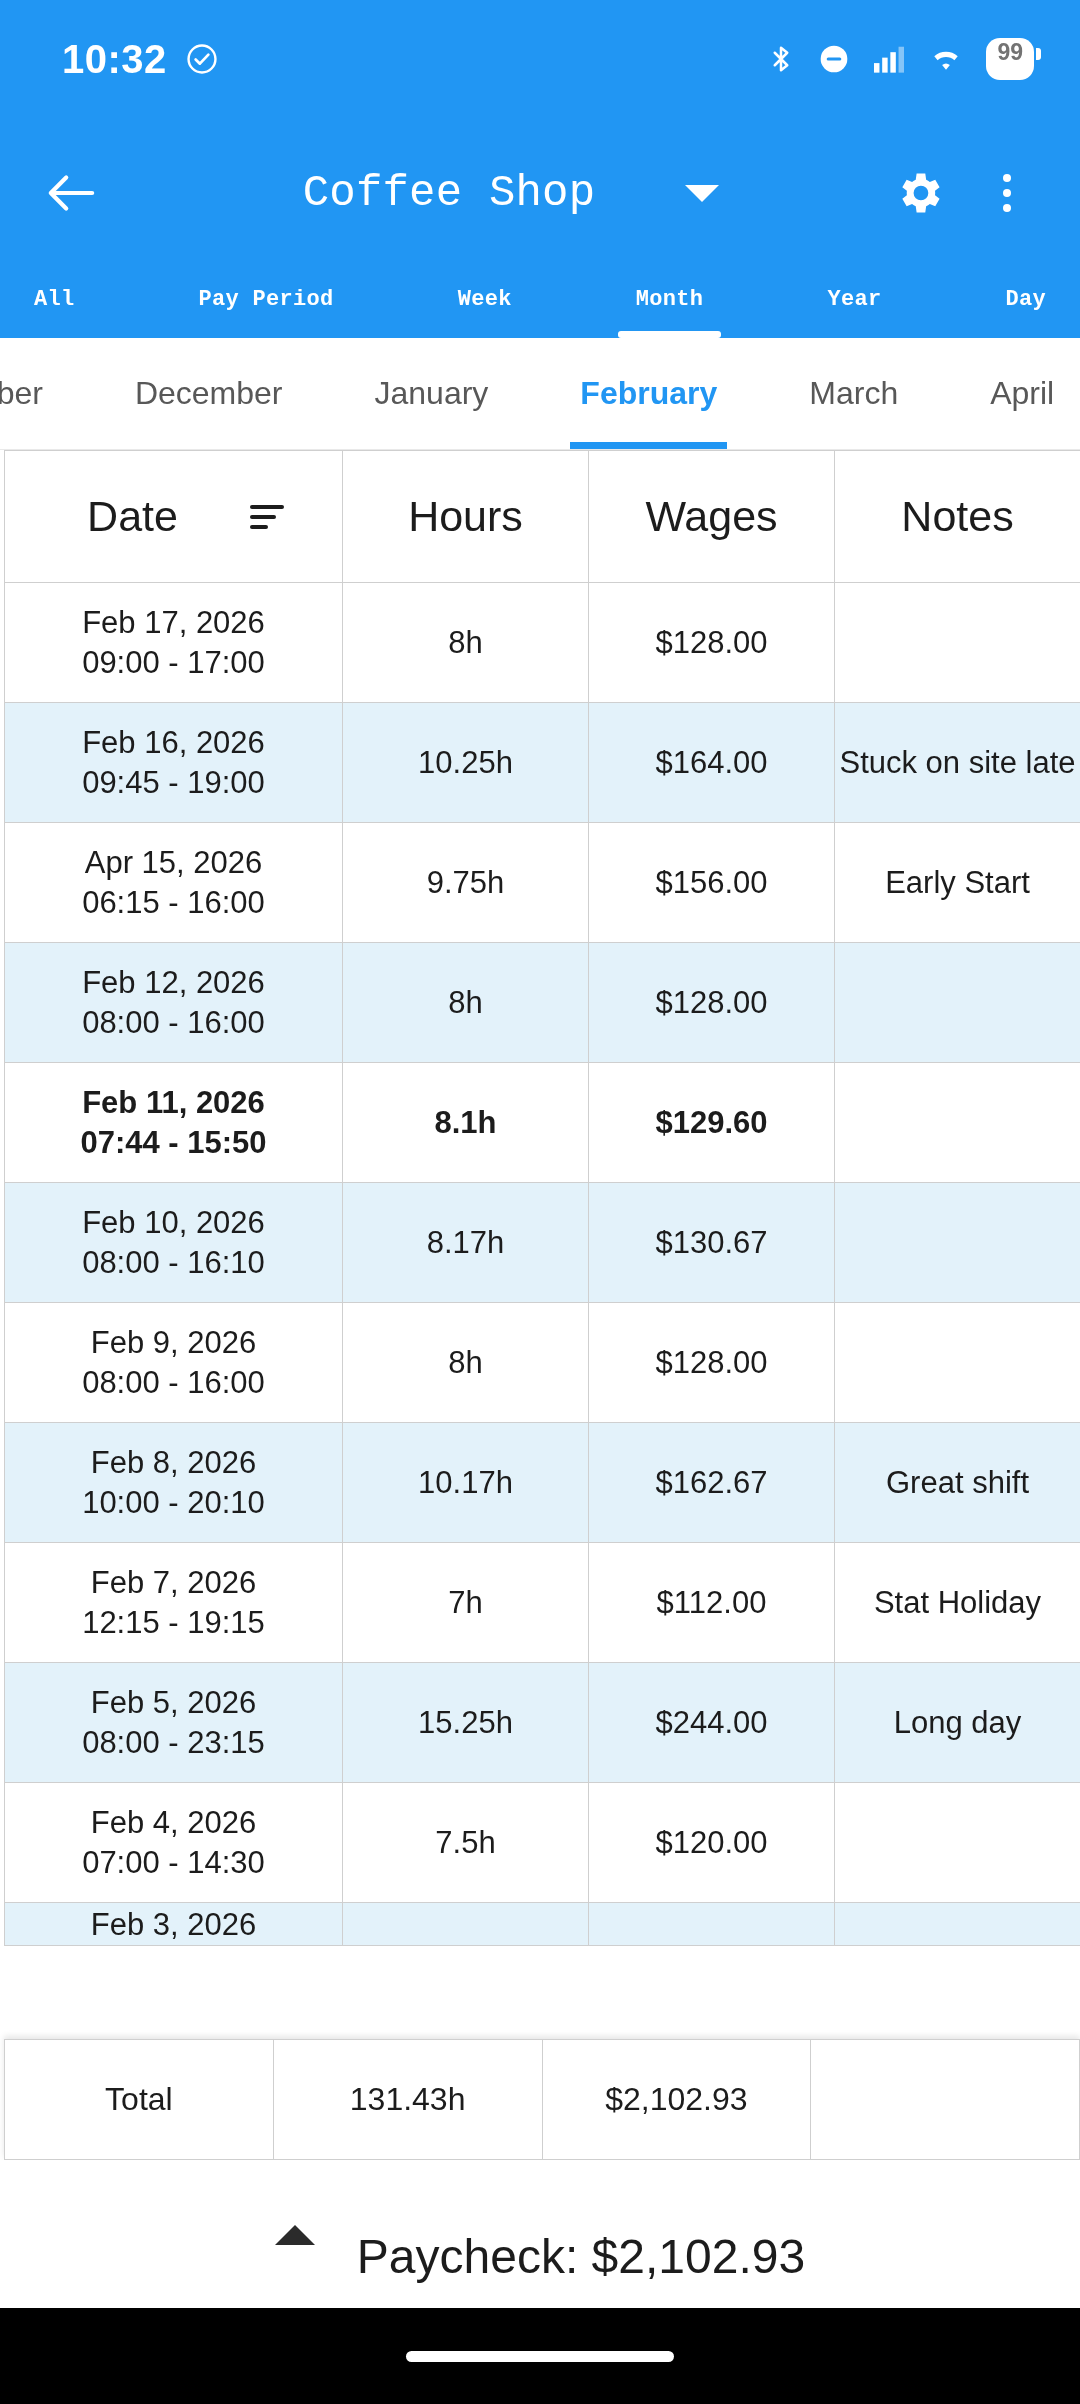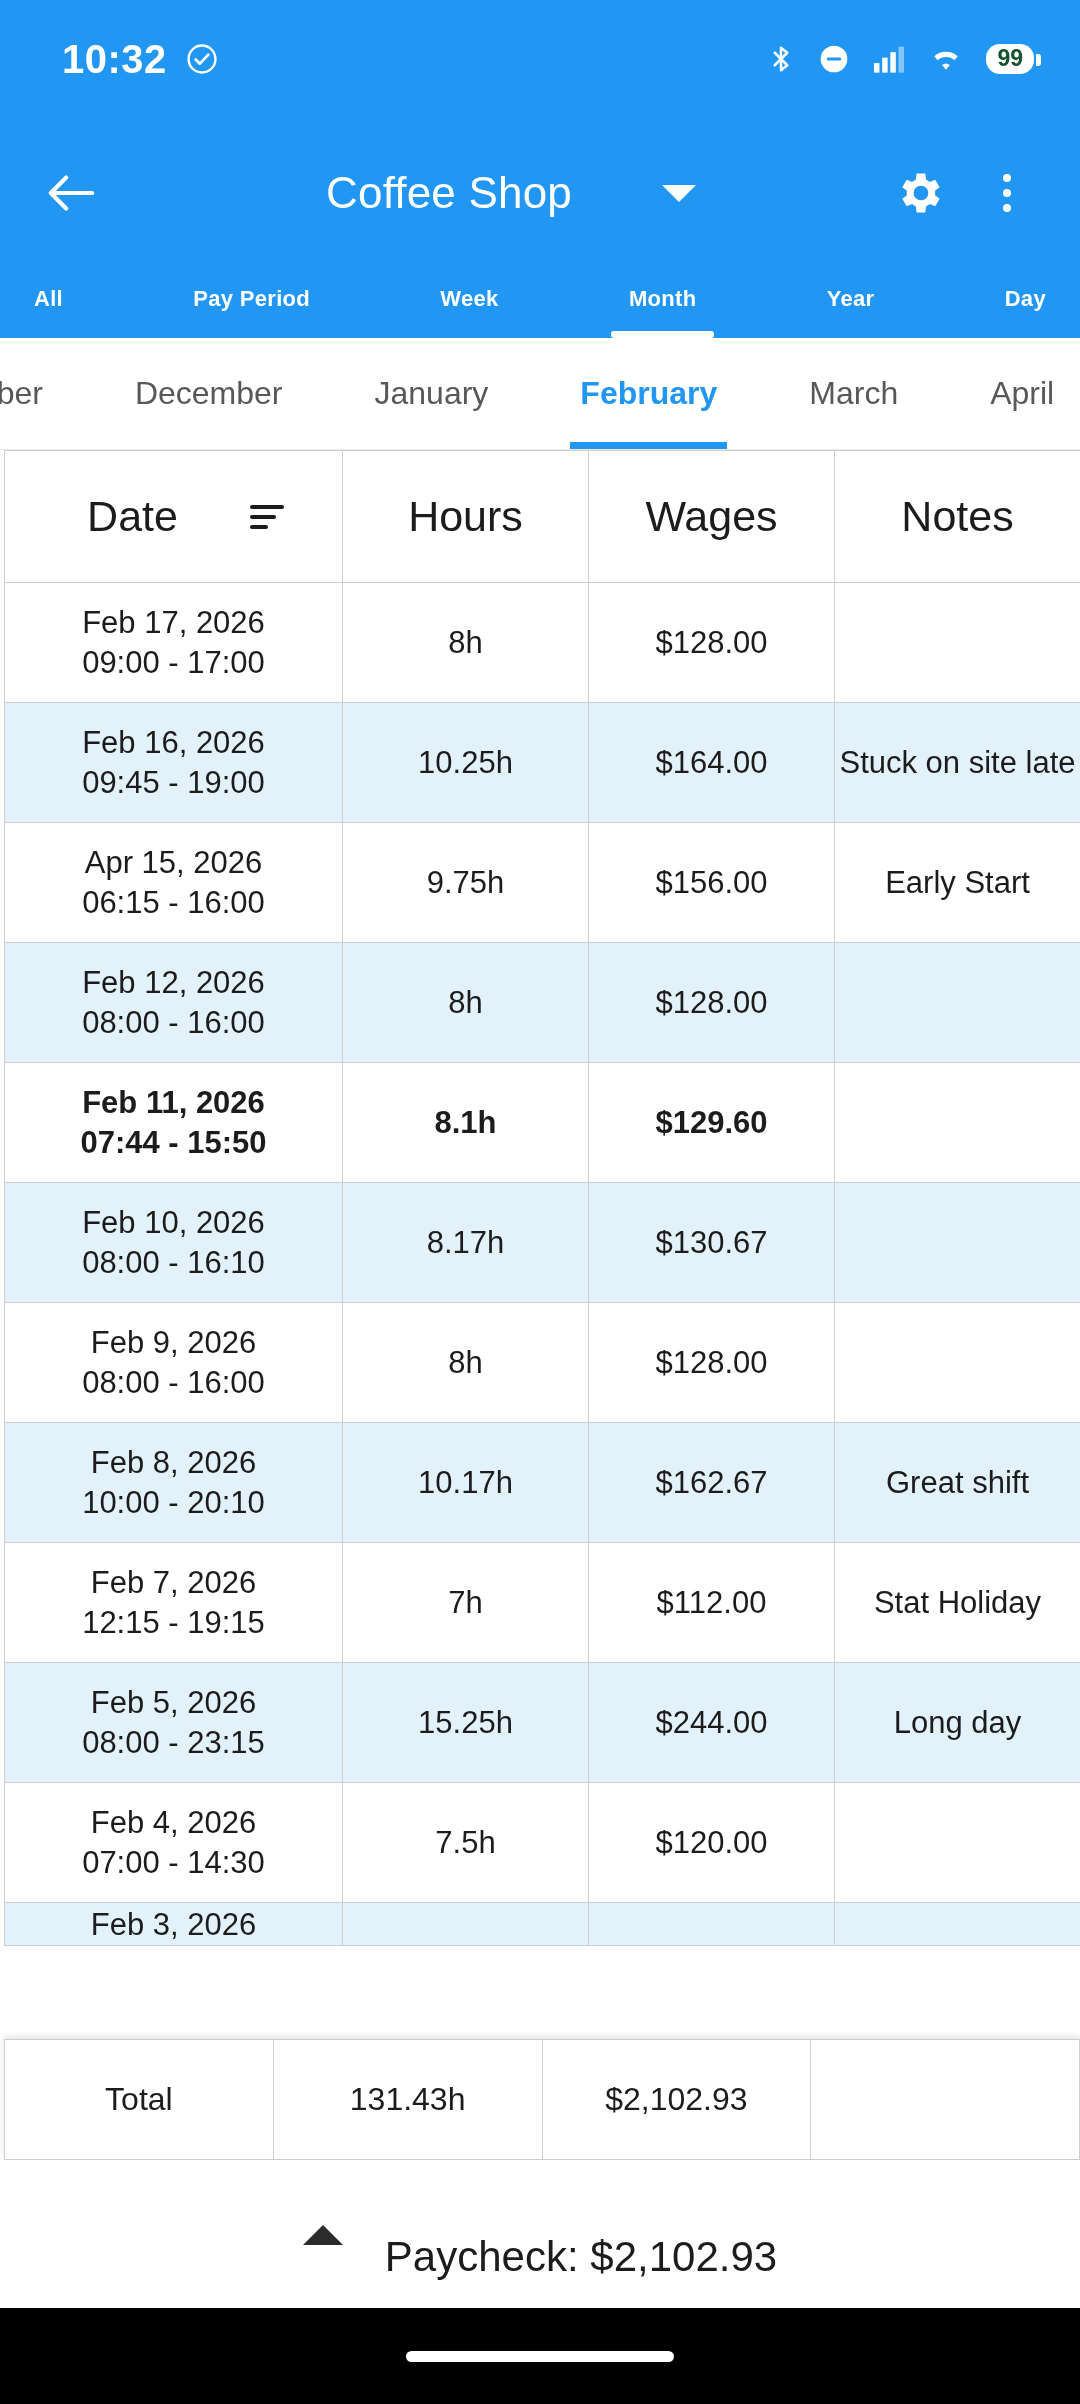--- a/index.html
+++ b/index.html
@@ -41,44 +41,45 @@
     letter-spacing: 0.5px;
   }
   .status-right {
     display: flex;
     align-items: center;
     gap: 22px;
   }
   .status-icon { display: flex; align-items: center; }
   .battery {
     background: #ffffff;
-    color: #14532d;
+    color: #737373;
     font-size: 23px;
     font-weight: bold;
     border-radius: 14px;
-    padding: 3px 11px 4px 11px;
+    padding: 3px 11px 16px 11px;
     line-height: 1;
     position: relative;
   }
   .battery::after {
     content: "";
     position: absolute;
     right: -7px;
     top: 10px;
     width: 5px;
     height: 12px;
     background: #ffffff;
     border-radius: 0 3px 3px 0;
   }
 
   
   .appbar {
     background: #2196f3;
     flex: 0 0 auto;
     padding-top: 22px;
+    font-family: Liberation Mono, monospace;
   }
   .appbar-row {
     height: 106px;
     display: flex;
     align-items: center;
     color: #ffffff;
     padding: 0 44px 0 40px;
   }
   .back-arrow {
     width: 62px;
@@ -270,21 +271,21 @@
     gap: 42px;
     border-top: 1px solid #ffffff;
   }
   .chev-up {
     width: 0; height: 0;
     border-left: 20px solid transparent;
     border-right: 20px solid transparent;
     border-bottom: 20px solid #2b2b2b;
   }
   .paycheck-label {
-    font-size: 42px;
+    font-size: 48px;
     color: #1c1c1c;
     margin-top: 44px;
   }
 
   
   .navbar {
     flex: 0 0 auto;
     height: 96px;
     background: #000000;
     display: flex;

